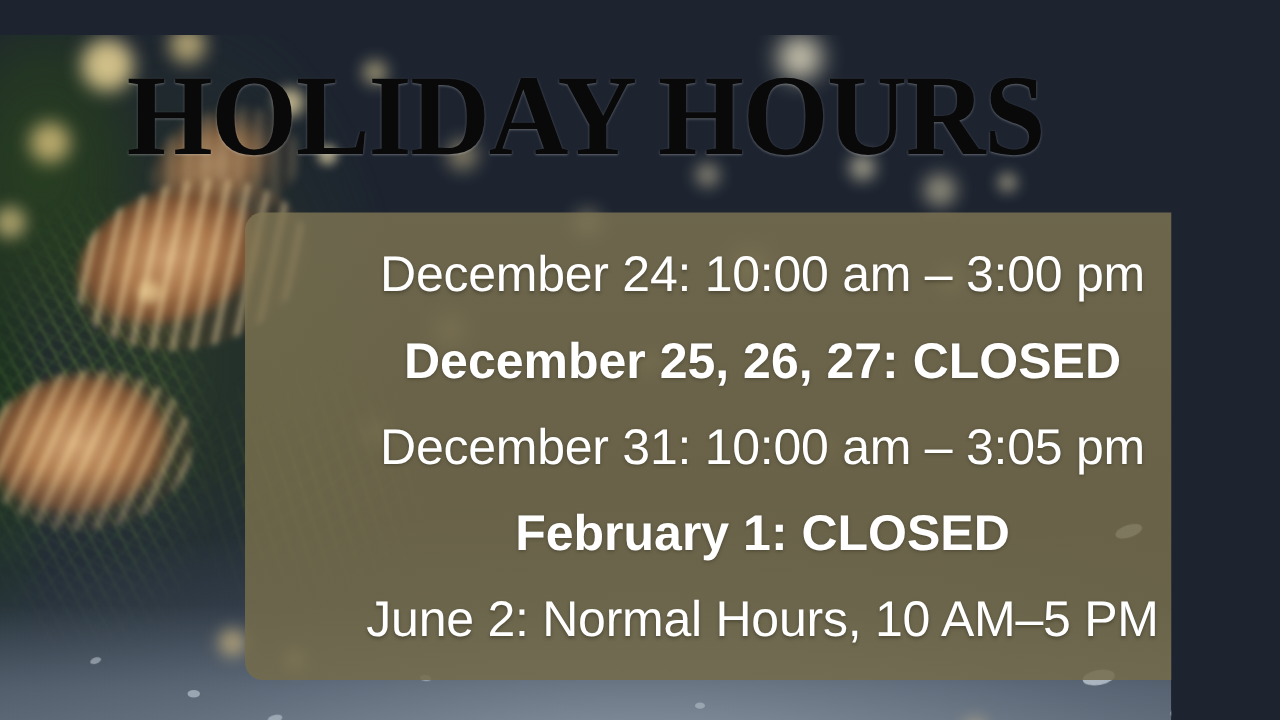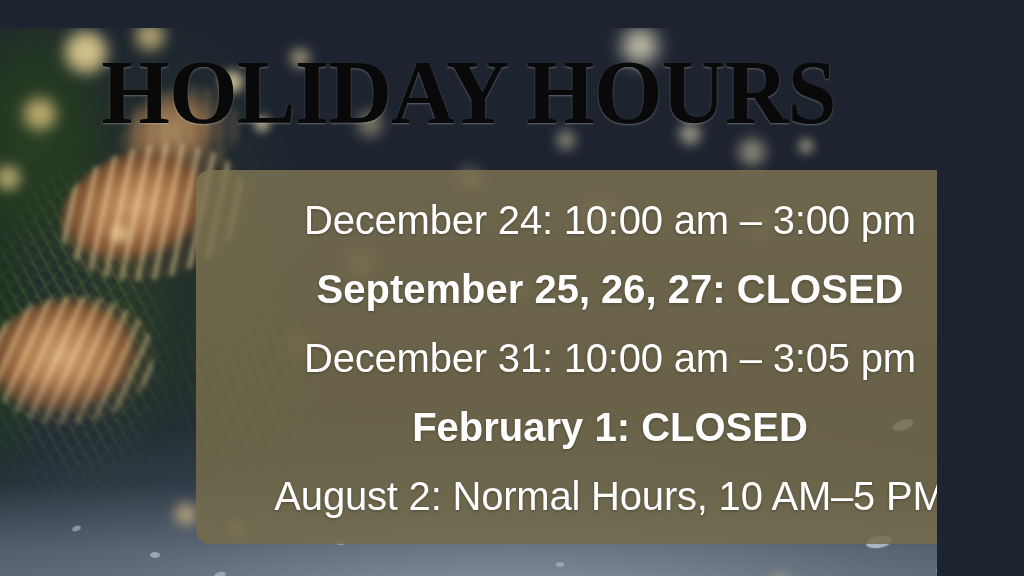--- a/index.html
+++ b/index.html
@@ -186,19 +186,19 @@
         <div class="snow" style="left: 648px; top: 560px; width: 10px; height: 5px; opacity: 0.4; transform: rotate(14deg); filter: blur(0.6px);"></div>
         <div class="snow" style="left: 72px; top: 498px; width: 9px; height: 5px; opacity: 0.5; transform: rotate(-20deg); filter: blur(0.6px);"></div>
         <div class="snow" style="left: 990px; top: 450px; width: 14px; height: 7px; opacity: 0.55; transform: rotate(6deg); filter: blur(0.6px);"></div>
       </div>
   </div>
 
   <div class="title">HOLIDAY HOURS</div>
 
   <div class="panel">
     <div class="hours-line light">December 24: 10:00 am – 3:00 pm</div>
-    <div class="hours-line bold">September 25, 26, 27: CLOSED</div>
+    <div class="hours-line bold">December 25, 26, 27: CLOSED</div>
     <div class="hours-line light">December 31: 10:00 am – 3:05 pm</div>
     <div class="hours-line bold">February 1: CLOSED</div>
-    <div class="hours-line light">August 2: Normal Hours, 10 AM–5 PM</div>
+    <div class="hours-line light">June 2: Normal Hours, 10 AM–5 PM</div>
   </div>
 
 </div>
 
 </body></html>

